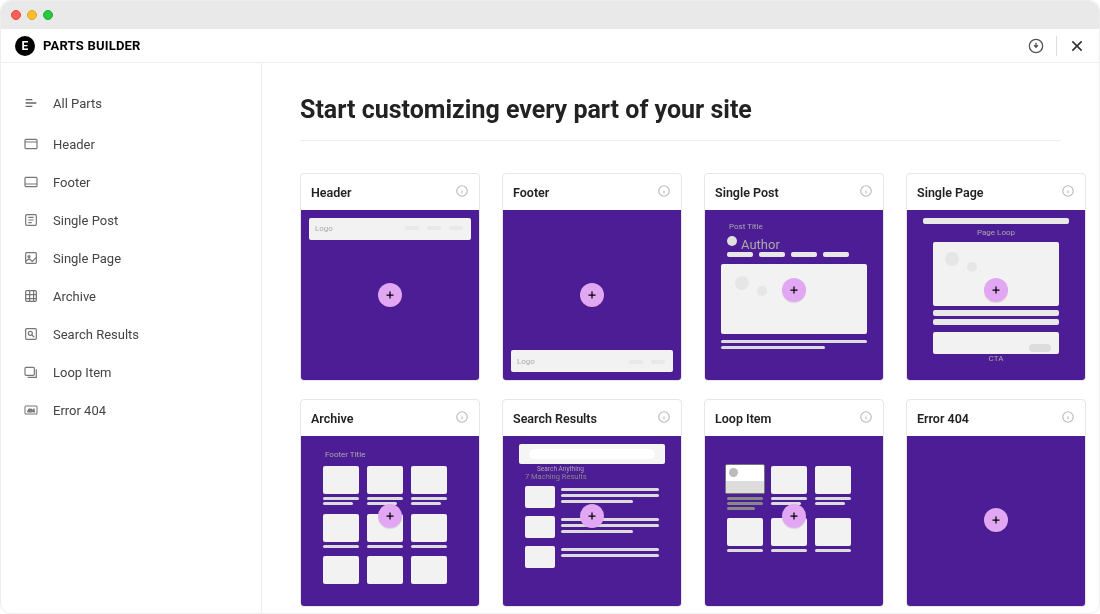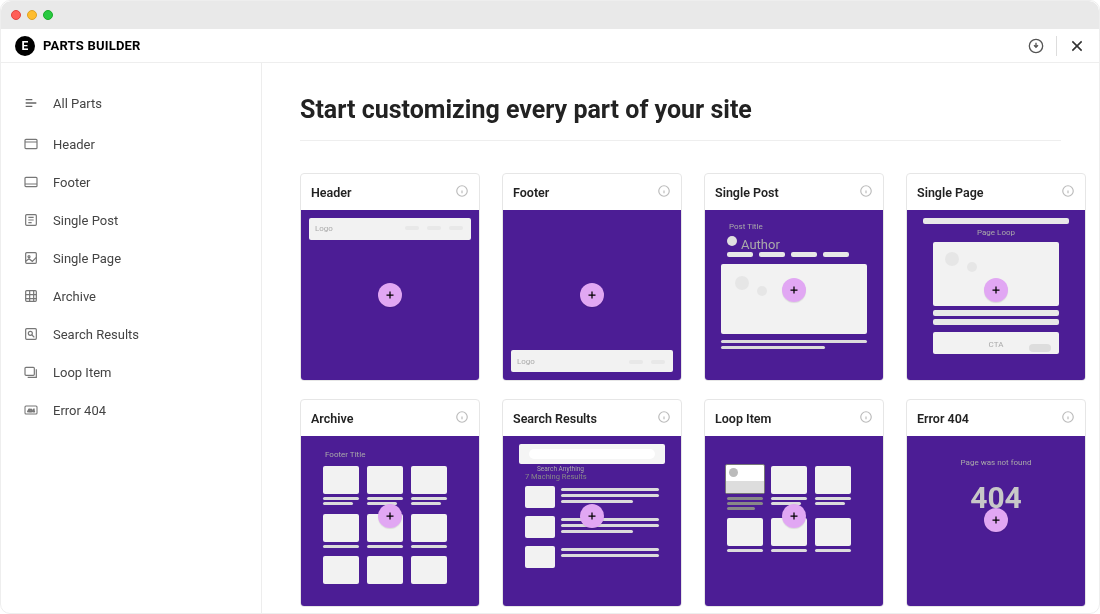--- a/index.html
+++ b/index.html
@@ -237,21 +237,21 @@
           <div class="card-body">
             <div class="wf">
               <div class="bar" style="left:8px;right:8px;top:0;height:6px;"></div>
               <span class="txt" style="left:50%;top:10px;transform:translateX(-50%);">Page Loop</span>
               <div class="box" style="left:18px;right:18px;top:24px;height:64px;"></div>
               <div class="circ" style="left:30px;top:34px;width:14px;height:14px;background:#e6e6e6;"></div>
               <div class="circ" style="left:52px;top:44px;width:10px;height:10px;background:#e6e6e6;"></div>
               <div class="bar" style="left:18px;right:18px;top:92px;height:6px;"></div>
               <div class="bar" style="left:18px;right:18px;top:101px;height:6px;"></div>
               <div class="box" style="left:18px;right:18px;top:114px;height:22px;"></div>
-              <span class="txt" style="left:50%;top:122px;transform:translateX(-50%);">CTA</span>
+              <span class="txt" style="left:50%;top:136px;transform:translateX(-50%);">CTA</span>
               <div style="position:absolute;right:26px;top:126px;width:22px;height:8px;background:#ddd;border-radius:4px;"></div>
             </div>
             <div class="add-btn" style="left:50%;top:68px;transform:translateX(-50%);">
                 <svg width="12" height="12" viewBox="0 0 24 24" stroke="#000" stroke-width="2.5">
                   <path d="M12 5v14M5 12h14"></path>
                 </svg>
               </div>
           </div>
         </div>
 
@@ -371,24 +371,20 @@
 
         <div class="card">
           <div class="card-head">
             <span>Error 404</span>
             <span><svg class="info-icon" viewBox="0 0 24 24" fill="none" stroke="#bbb" stroke-width="2">
                   <circle cx="12" cy="12" r="9"></circle>
                   <path d="M12 8h.01M12 11v5"></path>
                 </svg></span>
           </div>
           <div class="card-body">
-            <div class="wf">
-              <span class="txt" style="left:50%;top:14px;transform:translateX(-50%);font-size:8px;">Page was not found</span>
-              <span style="position:absolute;left:50%;top:36px;transform:translateX(-50%);font-size:30px;font-weight:700;color:#c8c8c8;">404</span>
-            </div>
             <div class="add-btn" style="left:50%;top:72px;transform:translateX(-50%);">
                 <svg width="12" height="12" viewBox="0 0 24 24" stroke="#000" stroke-width="2.5">
                   <path d="M12 5v14M5 12h14"></path>
                 </svg>
               </div>
           </div>
         </div>
 
       </div>
     </div>

